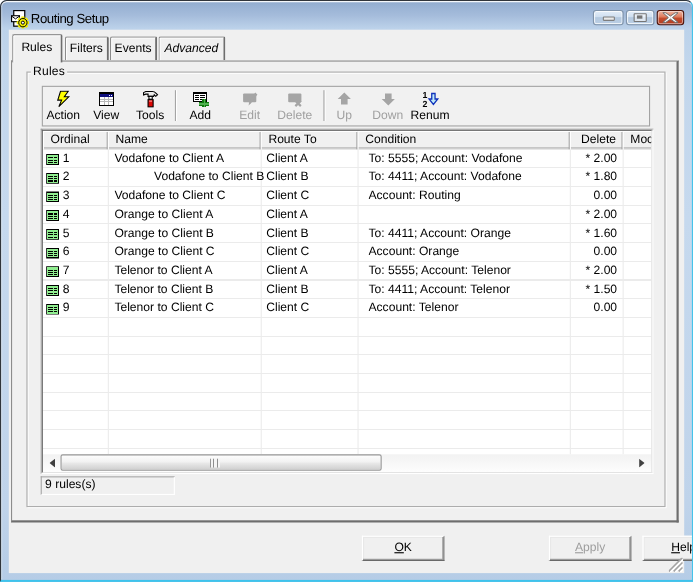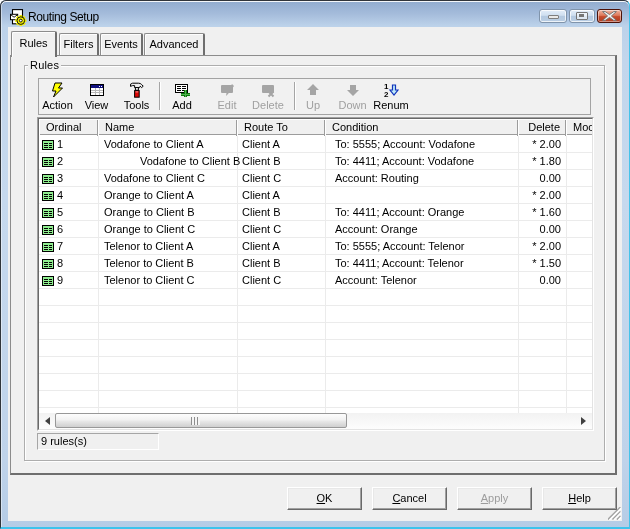--- a/index.html
+++ b/index.html
@@ -29,21 +29,21 @@
 .glyph-max:after { content:""; position:absolute; left:2px; top:1px; width:5px; height:3px; background:#757575; }
 .client { position:absolute; left:8px; top:27px; width:614px; height:494px; background:#f0f0f0; }
 
 
 .tab { position:absolute; background:#f0f0f0; border:1px solid #8c8c8c; border-bottom:none; border-radius:2px 2px 0 0; text-align:center; font-size:11px; }
 .tab.inactive { top:6px; height:22px; line-height:21px; border-right:2px solid #6e6e6e; box-shadow:inset 1px 1px 0 #fdfdfd; }
 .tab.active { top:4px; height:26px; line-height:22px; border-right:2px solid #6e6e6e; box-shadow:inset 1px 1px 0 #fdfdfd; z-index:5; }
 .t-rules { left:3px; width:46px; }
 .t-filters { left:51px; width:40px; }
 .t-events { left:92px; width:43px; }
-.t-adv { left:136px; width:61px; }
+.t-adv { left:136px; width:61px;font-style:italic; }
 
 
 .panel { position:absolute; left:2px; top:28px; width:607px; height:420px; background:#f0f0f0; border:1px solid #8c8c8c; border-bottom:2px solid #6e6e6e; border-right:2px solid #6e6e6e; }
 
 .group { position:absolute; left:13px; top:9px; width:581px; height:396px; border:1px solid #adadad; box-shadow:inset 1px 1px 0 #fff, 1px 1px 0 #fff; }
 .group-label { position:absolute; left:3px; top:-7px; background:#f0f0f0; padding:0 2px; font-size:11px; letter-spacing:0.2px; }
 
 
 .toolbar { position:absolute; left:13px; top:12px; width:553px; height:37px; background:#f1f1f1; border:1px solid #a3a3a3; }
 .tbtn { position:absolute; top:2px; height:32px; text-align:center; font-size:11px; }
@@ -73,21 +73,21 @@
   background:linear-gradient(180deg,#fdfdfd 0%,#f2f2f2 45%,#e8e8e8 55%,#cfcfcf 100%); }
 .grip { position:absolute; left:50%; top:3px; width:9px; height:8px; margin-left:-10px;
   background:repeating-linear-gradient(90deg,#8e8e8e 0 1px,#f5f5f5 1px 3px); }
 
 
 .statusbar { position:absolute; left:12px; top:367px; width:556px; height:17px; }
 .spanel { position:absolute; top:0; height:17px; border:1px solid #a6a6a6; border-right-color:#fff; border-bottom-color:#fff; background:#f0f0f0; line-height:15px; padding-left:3px; }
 
 
 .btn { position:absolute; top:460px; width:75px; height:23px; background:#f0f0f0; text-align:center; line-height:21px; font-size:11px;
-  border:1px solid; border-color:#fff #696969 #696969 #fff; box-shadow:inset -1px -1px 0 #a0a0a0, inset 1px 1px 0 #e8e8e8; }
+  border:1px solid; border-color:#fff #696969 #696969 #fff; box-shadow:inset -1px -1px 0 #a0a0a0, inset 1px 1px 0 #e8e8e8;margin-left:42px; }
 .btn u { text-decoration:underline; }
 .btn.dis { color:#9d9d9d; }
 .grip-resize { position:absolute; right:1px; bottom:1px; width:13px; height:13px; }
 </style>
 </head>
 <body>
 <div class="win">
   <div class="titlebar">
     <svg class="title-ico" width="17" height="17" viewBox="0 0 17 17">
       <rect x="2.5" y="0.6" width="10" height="14.2" fill="#fff" stroke="#000" stroke-width="1.1"></rect>
@@ -418,21 +418,20 @@
                 </div>
             </div>
           </div>
         </div>
         <div class="statusbar">
           <div class="spanel" style="left:0;width:122px;">9 rules(s)</div>
         </div>
       </div>
     </div>
     <div class="btn" style="left:279px;"><u>O</u>K</div>
-    <div class="btn" style="left:364px;"><u>C</u>ancel</div>
     <div class="btn dis" style="left:449px;"><u>A</u>pply</div>
     <div class="btn" style="left:534px;"><u>H</u>elp</div>
     <svg class="grip-resize" width="13" height="13" viewBox="0 0 13 13">
         <g stroke-width="1.6">
           <path d="M12.5 0 L0 12.5" stroke="#a3a3a3"></path>
           <path d="M14 0.5 L1.5 13" stroke="#fff"></path>
           <path d="M12.5 4.5 L4.5 12.5" stroke="#a3a3a3"></path>
           <path d="M14 5 L6 13" stroke="#fff"></path>
           <path d="M12.5 9 L9 12.5" stroke="#a3a3a3"></path>
           <path d="M14 9.5 L10.5 13" stroke="#fff"></path>

